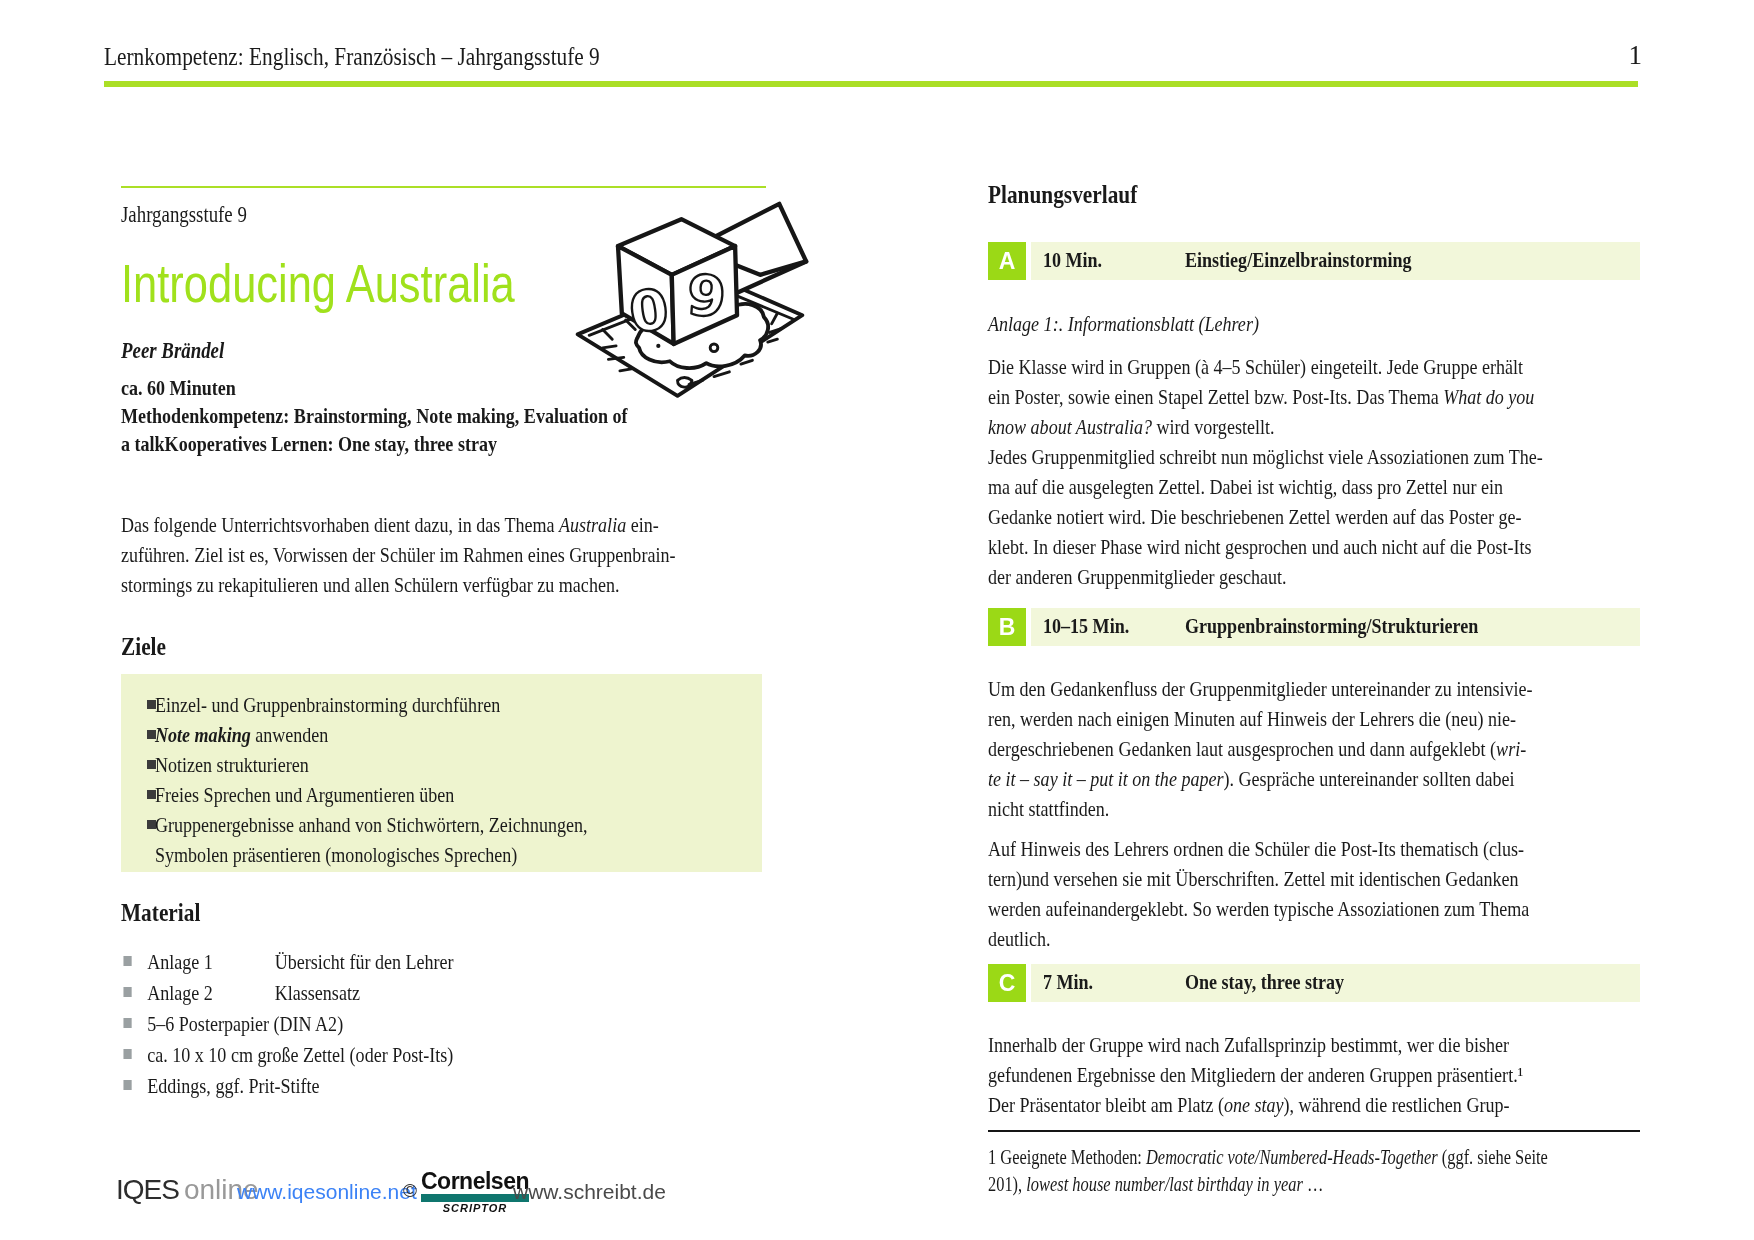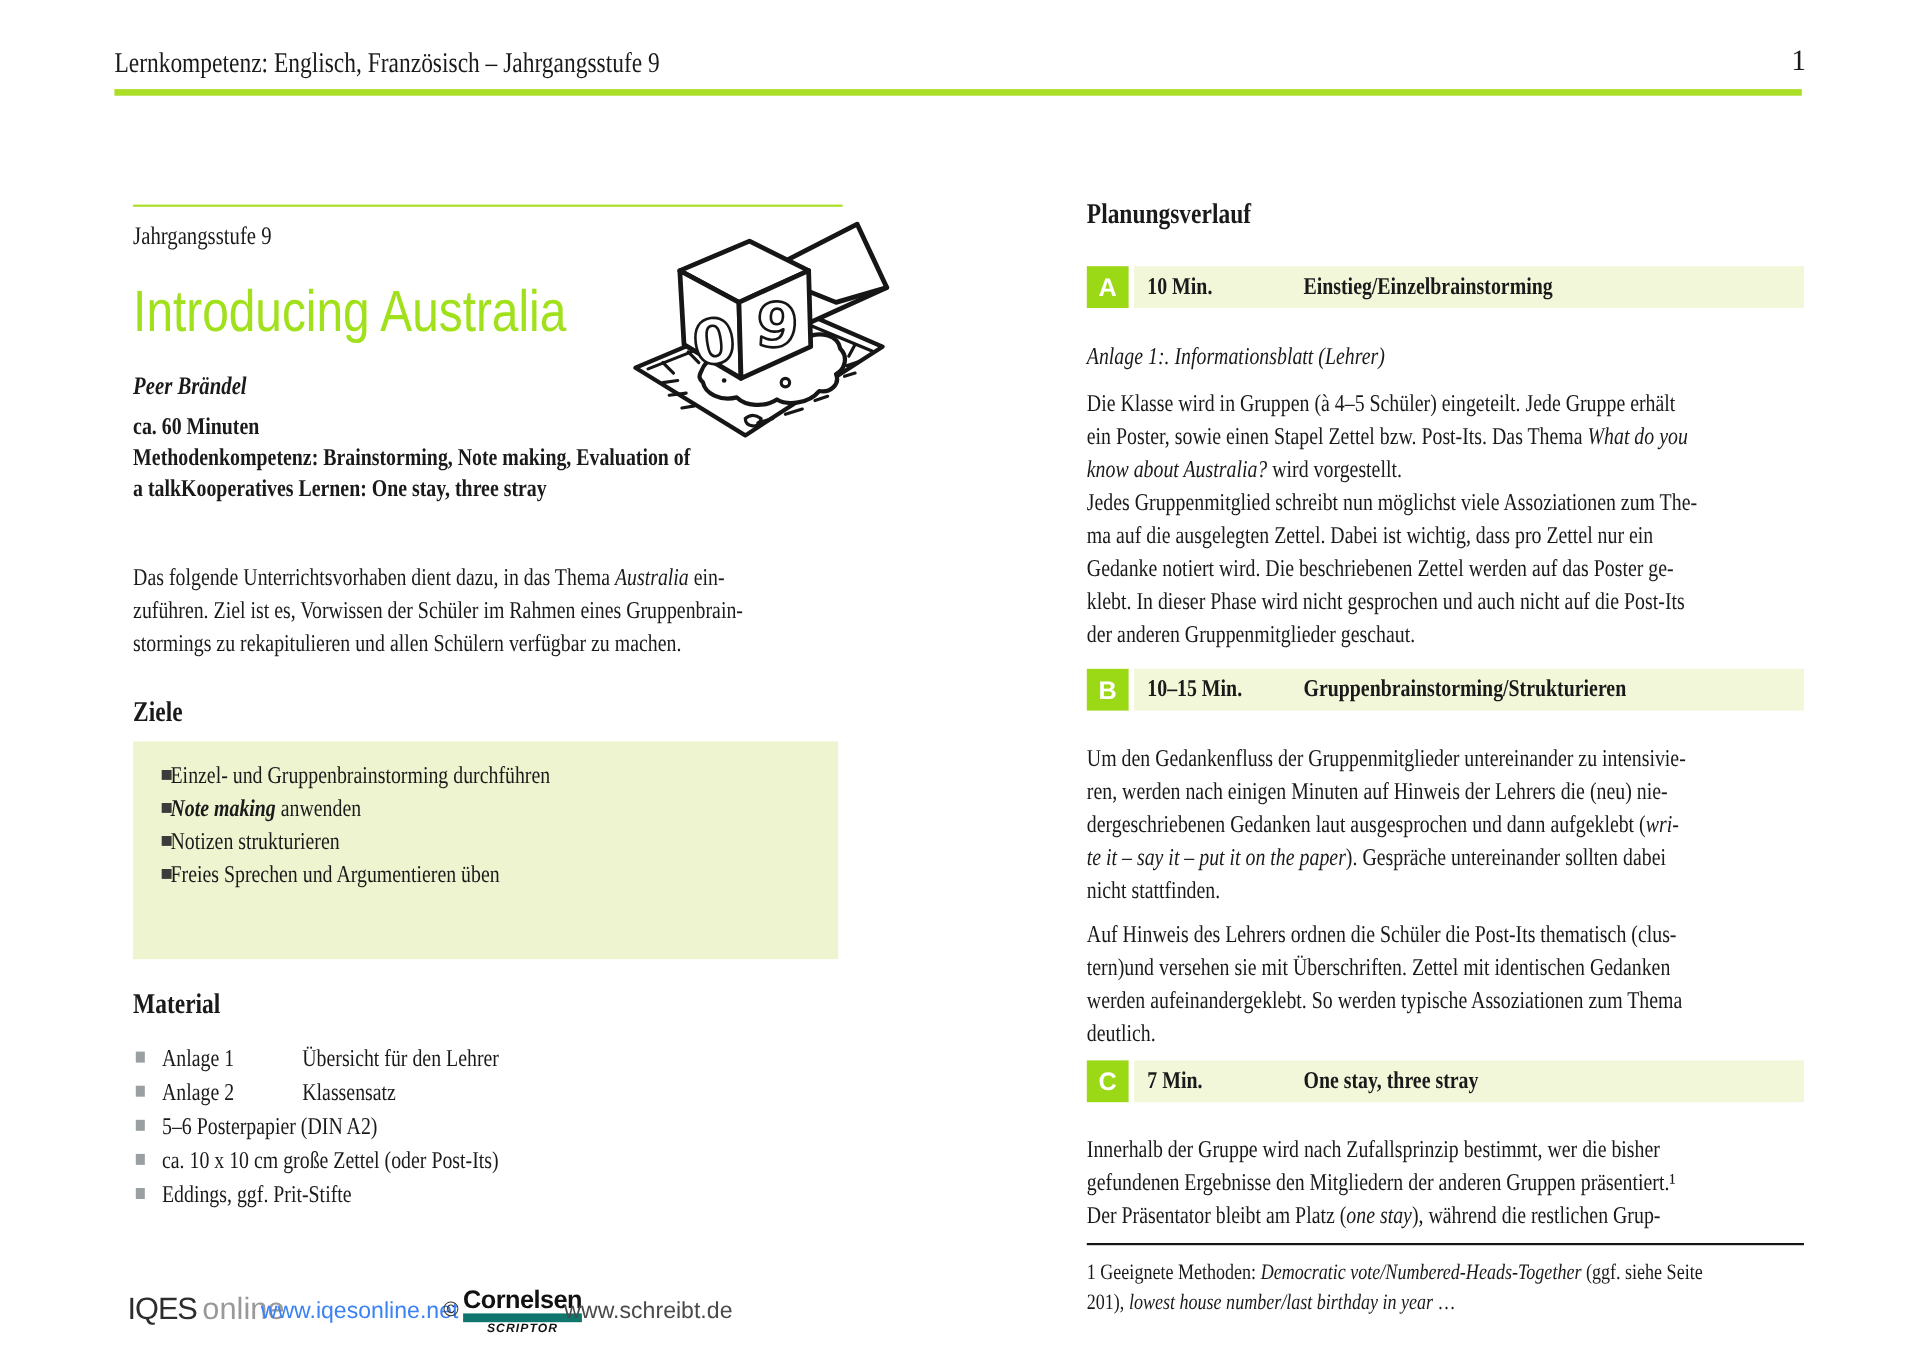--- a/index.html
+++ b/index.html
@@ -117,20 +117,27 @@
           <div class="cx">
               <div class="ln"><span>Notizen strukturieren</span></div>
             </div>
         </div>
         <div class="zrow">
           <span class="zbul"></span>
           <div class="cx">
               <div class="ln"><span>Freies Sprechen und Argumentieren üben</span></div>
             </div>
         </div>
+        <div class="zrow">
+          <span class="zbul"></span>
+          <div class="cx">
+              <div class="ln"><span>Gruppenergebnisse anhand von Stichwörtern, Zeichnungen,</span></div>
+              <div class="ln"><span>Symbolen präsentieren (monologisches Sprechen)</span></div>
+            </div>
+        </div>
       </div>
     </div>
 
     <div class="abs h2 material-h cx">Material</div>
     <div class="abs mat">
       <div class="mrow cx">
         <span class="mbul"></span>
         <span class="mc1">Anlage 1</span>
         <span class="mc2">Übersicht für den Lehrer</span>
       </div>

